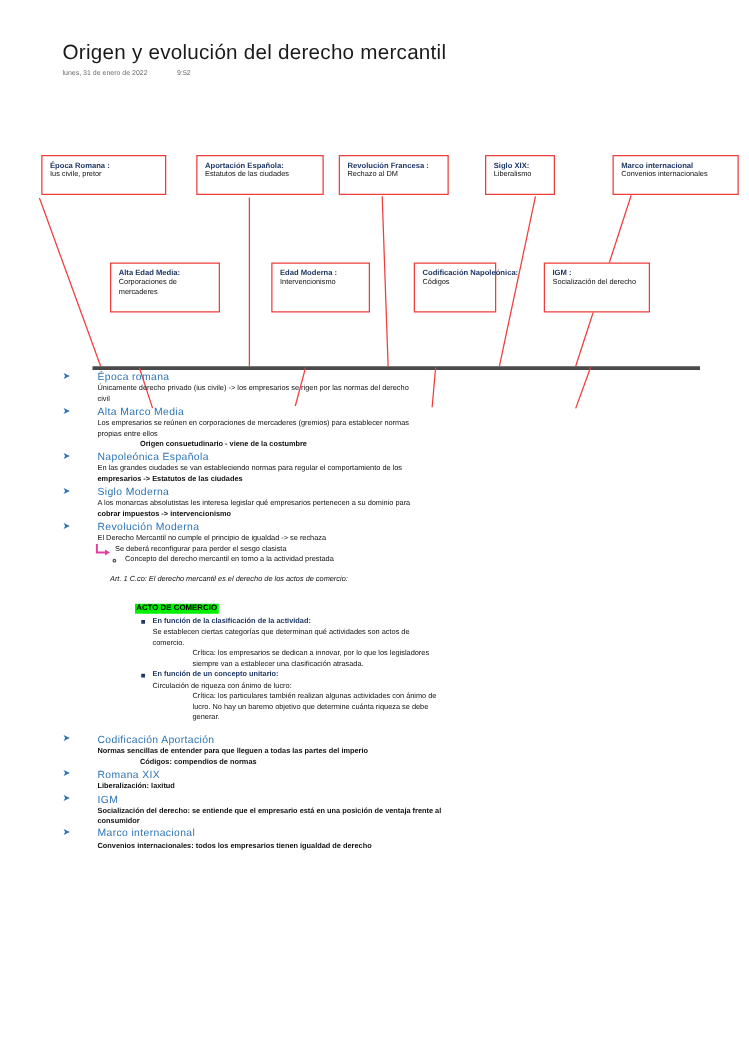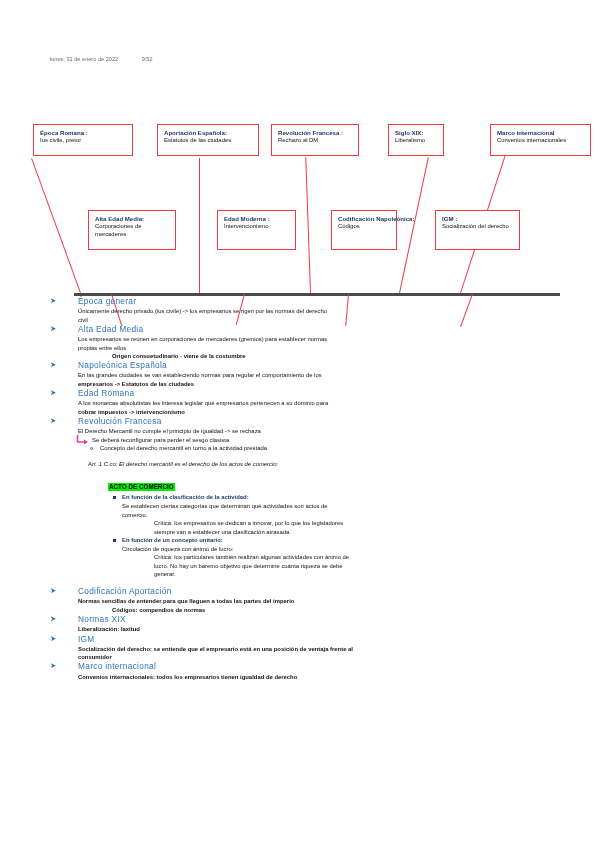--- a/index.html
+++ b/index.html
@@ -215,20 +215,21 @@
     color: #111;
     line-height: 1.45;
     font-weight: normal;
   }
 </style>
 </head>
 <body>
 
 <div class="page">
 
+  <div class="doc-title">Origen y evolución del derecho mercantil</div>
   <div class="doc-meta">
     <span>lunes, 31 de enero de 2022</span>
     <span class="meta-time">9:52</span>
   </div>
 
   <div class="diagram">
 
     <div class="tl-bar"></div>
 
     <div class="conn" style="left:80px; top:183px; width:143px; transform: rotate(-110deg);"></div>
@@ -286,50 +287,50 @@
       <span class="n-title">IGM :</span>
       <span class="n-body">Socialización del derecho</span>
     </div>
 
   </div>
 
   <div class="outline">
 
     <div class="lvl1">
       <span class="arrow">➤</span>
-      <div class="h">Época generar</div>
+      <div class="h">Época romana</div>
     </div>
     <div class="lvl2 reg">Únicamente derecho privado (ius civile) -&gt; los empresarios se rigen por las normas del derecho</div>
     <div class="lvl2 reg">civil</div>
 
     <div class="lvl1">
       <span class="arrow">➤</span>
-      <div class="h">Alta Edad Media</div>
+      <div class="h">Alta Marco Media</div>
     </div>
     <div class="lvl2 reg">Los empresarios se reúnen en corporaciones de mercaderes (gremios) para establecer normas</div>
     <div class="lvl2 reg">propias entre ellos</div>
     <div class="lvl3">Origen consuetudinario - viene de la costumbre</div>
 
     <div class="lvl1">
       <span class="arrow">➤</span>
       <div class="h">Napoleónica Española</div>
     </div>
     <div class="lvl2 reg">En las grandes ciudades se van estableciendo normas para regular el comportamiento de los</div>
     <div class="lvl2">empresarios -&gt; Estatutos de las ciudades</div>
 
     <div class="lvl1">
       <span class="arrow">➤</span>
-      <div class="h">Edad Romana</div>
+      <div class="h">Siglo Moderna</div>
     </div>
     <div class="lvl2 reg">A los monarcas absolutistas les interesa legislar qué empresarios pertenecen a su dominio para</div>
     <div class="lvl2">cobrar impuestos -&gt; intervencionismo</div>
 
     <div class="lvl1">
       <span class="arrow">➤</span>
-      <div class="h">Revolución Francesa</div>
+      <div class="h">Revolución Moderna</div>
     </div>
     <div class="lvl2 reg">El Derecho Mercantil no cumple el principio de igualdad -&gt; se rechaza</div>
 
     <div class="pink-row">
       <span class="pink-arrow">
         <svg width="13" height="10" viewBox="0 0 13 10">
           <path d="M1.5,0 L1.5,7 L9,7" fill="none" stroke="#e040a0" stroke-width="1.6"></path>
           <path d="M8,4.6 L12,7 L8,9.4 Z" fill="#e040a0"></path>
         </svg>
       </span>
@@ -371,21 +372,21 @@
 
     <div class="lvl1">
       <span class="arrow">➤</span>
       <div class="h">Codificación Aportación</div>
     </div>
     <div class="lvl2">Normas sencillas de entender para que lleguen a todas las partes del imperio</div>
     <div class="lvl3">Códigos: compendios de normas</div>
 
     <div class="lvl1">
       <span class="arrow">➤</span>
-      <div class="h">Normas XIX</div>
+      <div class="h">Romana XIX</div>
     </div>
     <div class="lvl2">Liberalización: laxitud</div>
 
     <div class="lvl1">
       <span class="arrow">➤</span>
       <div class="h">IGM</div>
     </div>
     <div class="lvl2">Socialización del derecho: se entiende que el empresario está en una posición de ventaja frente al</div>
     <div class="lvl2">consumidor</div>
 

